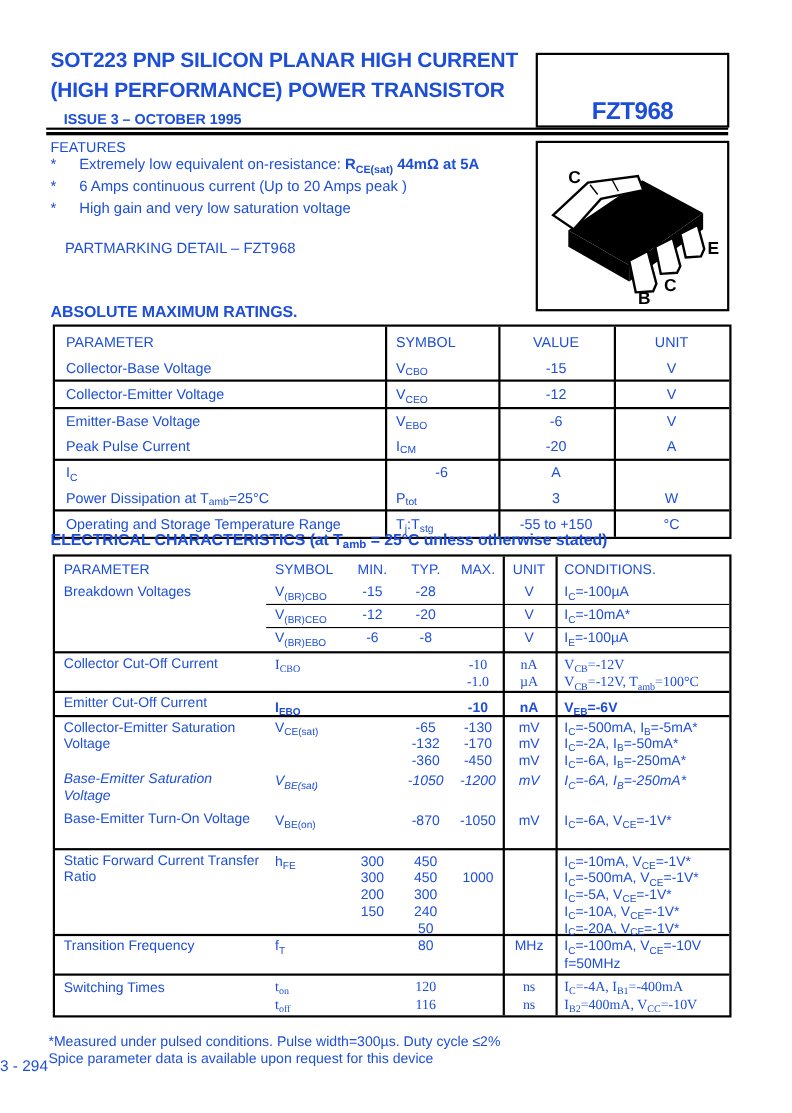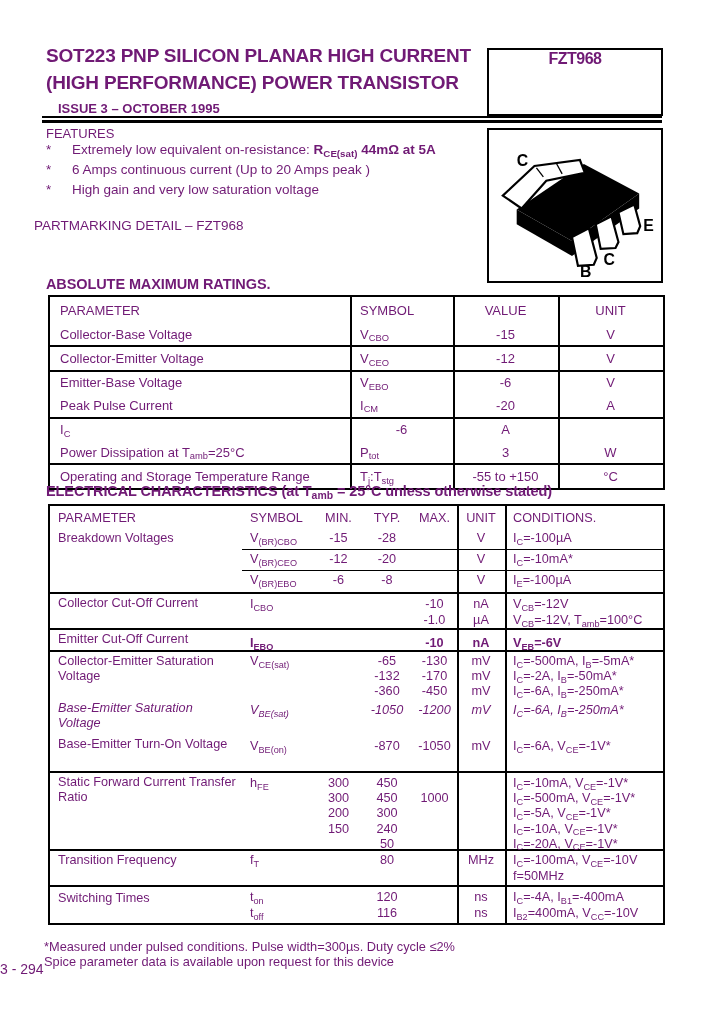--- a/index.html
+++ b/index.html
@@ -1,32 +1,32 @@
 <!DOCTYPE html>
 <html><head>
 <meta charset="utf-8">
 <style>
   html,body{margin:0;padding:0;background:#e8e8e8;}
   .page{position:relative;width:720px;height:1012px;background:#ffffff;
-        font-family:"Liberation Sans","DejaVu Sans",sans-serif;color:#701a75;overflow:hidden;}
+        font-family:"Liberation Sans","DejaVu Sans",sans-serif;color:#1d4ed8;overflow:hidden;}
   sub{font-size:72%;vertical-align:baseline;position:relative;top:0.28em;letter-spacing:0;}
   
   .title{position:absolute;left:46px;top:42px;width:445px;font-size:19px;font-weight:bold;
          line-height:27px;letter-spacing:-0.2px;}
   .partbox{position:absolute;left:487px;top:48px;width:172px;height:64px;border:2.5px solid #000;
-           display:flex;align-items:flex-start;justify-content:center;font-size:16px;font-weight:bold;letter-spacing:-0.5px;}
+           display:flex;align-items:flex-end;justify-content:center;font-size:22px;font-weight:bold;letter-spacing:-0.5px;}
   .issue{position:absolute;left:58px;top:101px;font-size:13px;font-weight:bold;}
   .rule-thin{position:absolute;left:42px;top:116px;width:620px;height:1.5px;background:#000;}
   .rule-thick{position:absolute;left:42px;top:120px;width:620px;height:3px;background:#000;}
   
   .features-h{position:absolute;left:46px;top:126px;font-size:13px;}
   .feat{position:absolute;left:46px;width:440px;font-size:13.5px;}
   .feat .b{position:absolute;left:0;top:0;}
   .feat .t{display:block;margin-left:26px;}
-  .partmark{position:absolute;left:34px;top:218px;font-size:13.5px;}
+  .partmark{position:absolute;left:59px;top:218px;font-size:13.5px;}
   
   .pkgbox{position:absolute;left:487px;top:128px;width:172px;height:151px;border:2.5px solid #000;}
   .pin-label{font-size:16px;font-weight:bold;font-family:"Liberation Sans",sans-serif;}
   
   .sect{position:absolute;left:46px;font-size:14.5px;font-weight:bold;letter-spacing:-0.1px;}
   
   .t1{position:absolute;left:48px;top:295px;width:613px;border:2px solid #000;}
   .t1row{display:grid;grid-template-columns:300px 103px 105px 105px;align-items:center;height:22.4px;font-size:13px;}
   .t1row.hdr{height:26px;}
   .t1row.lb{border-bottom:2px solid #000;}
@@ -46,21 +46,21 @@
   .bp{width:192px;padding:2px 4px 0 8px;box-sizing:border-box;line-height:15px;}
   .blines{width:421px;display:flex;flex-direction:column;}
   .bl{display:grid;grid-template-columns:73px 47px 50px 45px 48px 158px;align-items:start;line-height:14.5px;}
   .bl.sep{border-bottom:1.5px solid #000;}
   .bl .sy{padding-left:8px;}
   .bl .mi,.bl .ty,.bl .mx{text-align:center;}
   .bl .un{text-align:center;}
   .bl .cd{padding-left:8px;}
   .h21{height:21px;padding-top:2px;box-sizing:border-box;}
   .h17{height:17px;padding-top:2px;box-sizing:border-box;}
-  .h16{height:16px;padding-top:1px;box-sizing:border-box;}
+  .h16{height:16px;padding-top:1px;box-sizing:border-box;font-family:Liberation Serif, serif;}
   .h15{height:15.2px;box-sizing:border-box;}
   .h20{height:20px;padding-top:6px;box-sizing:border-box;font-weight:bold;}
   .h22{height:22px;padding-top:3px;box-sizing:border-box;}
   .h34{height:34px;padding-top:2px;box-sizing:border-box;}
   
   .footnote{position:absolute;left:44px;width:620px;font-size:12.8px;line-height:15px;}
   .pagenum{position:absolute;left:0;top:961px;width:584px;text-align:left;font-size:14px;}
 </style>
 </head>
 <body>

